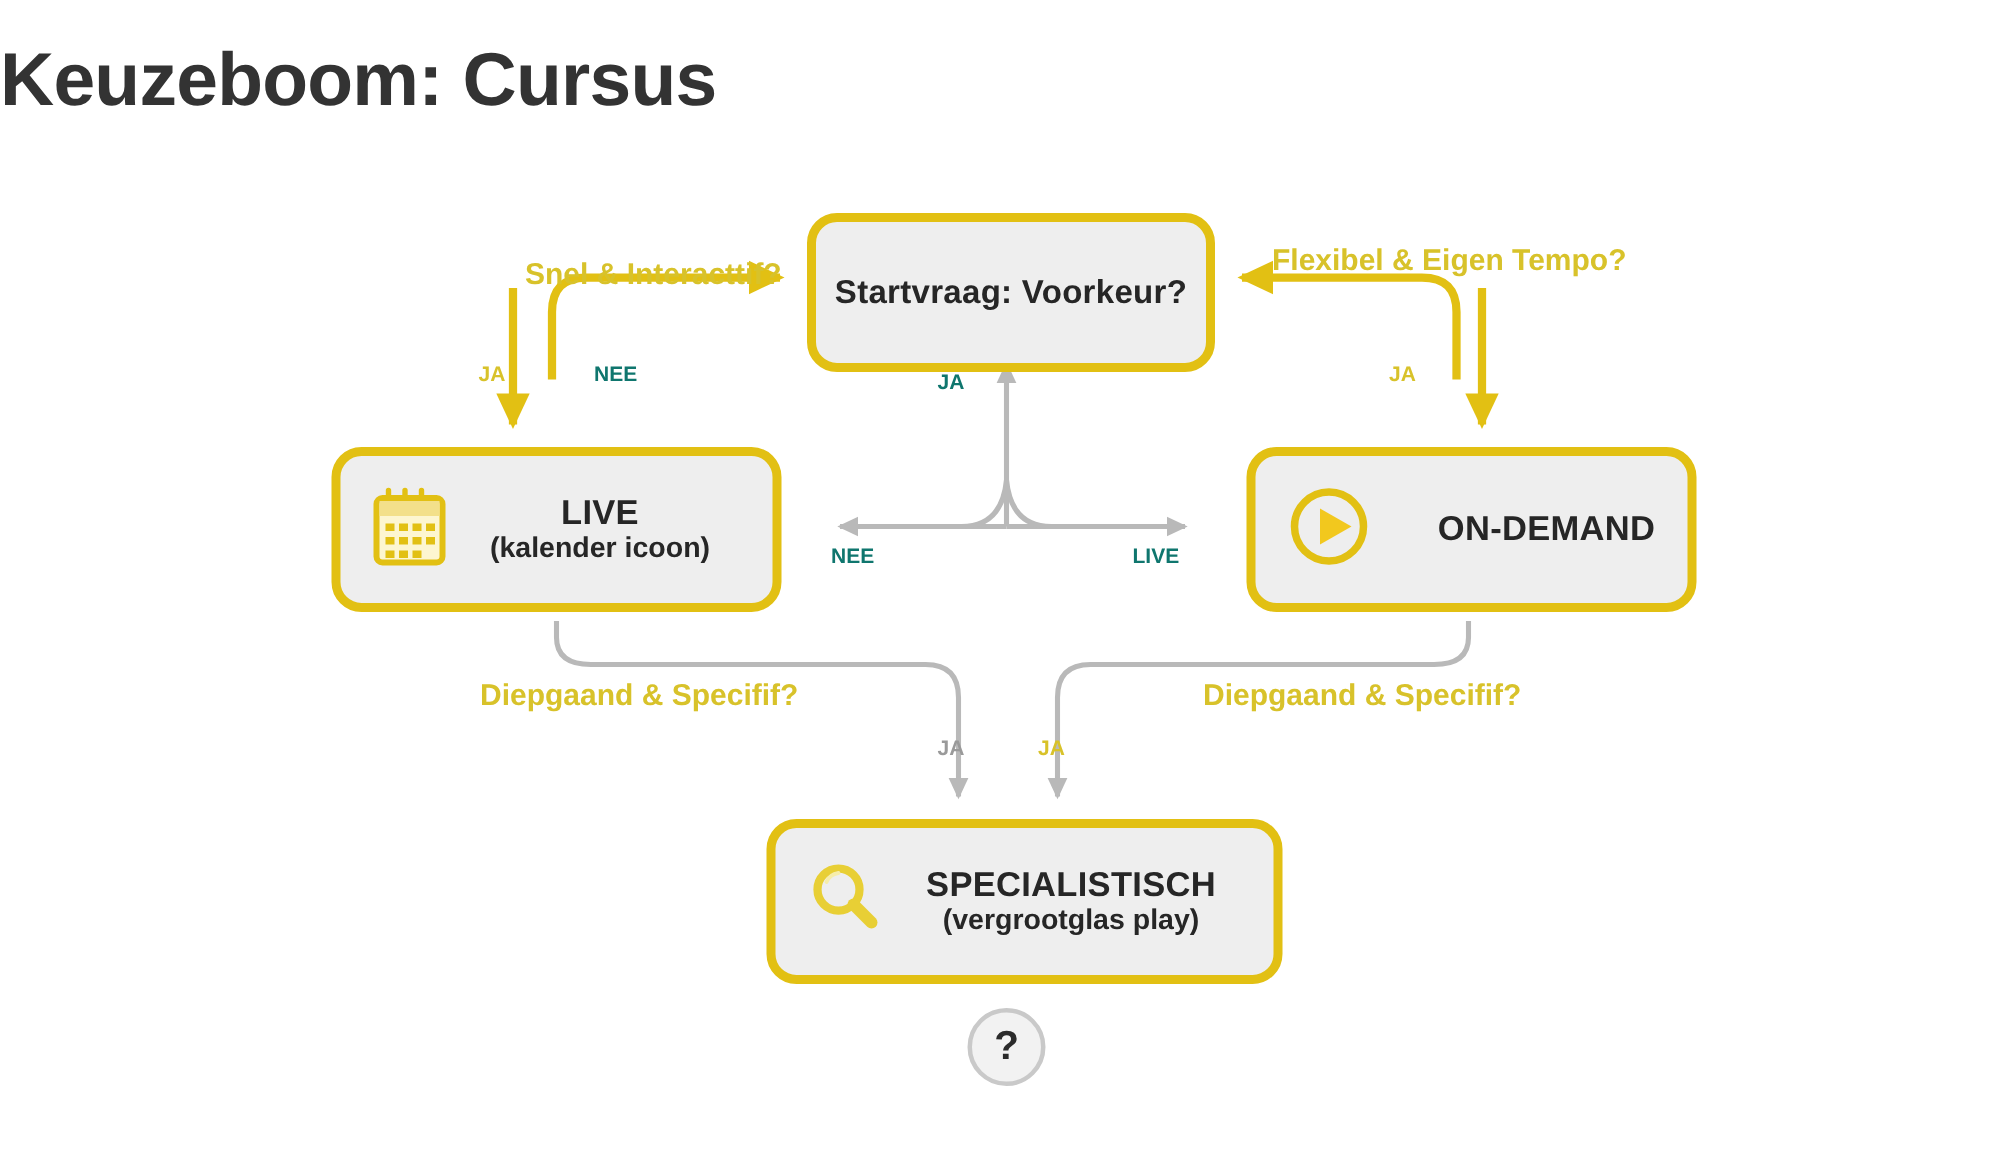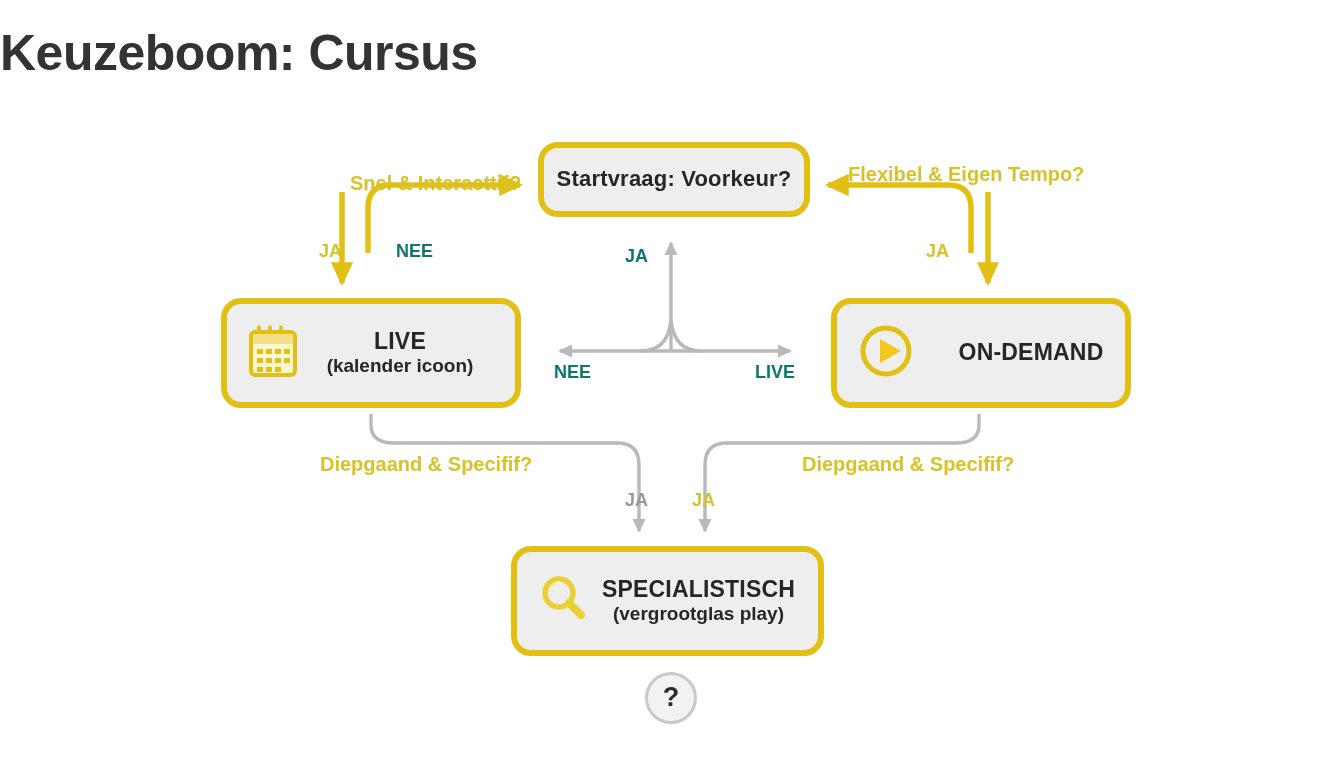--- a/index.html
+++ b/index.html
@@ -77,21 +77,21 @@
     font-size: 19px;
     font-weight: bold;
     color: #262626;
     display: block;
   }
 
   #node-start {
     left: 538px;
     top: 142px;
     width: 272px;
-    height: 75px;
+    height: 106px;
     justify-content: center;
   }
   #node-start .node-title { font-size: 22px; }
 
   #node-live {
     left: 221px;
     top: 298px;
     width: 300px;
     height: 110px;
     padding-left: 20px;
@@ -102,40 +102,40 @@
     top: 298px;
     width: 300px;
     height: 110px;
     padding-left: 20px;
     padding-right: 14px;
     gap: 36px;
   }
   #node-spec {
     left: 511px;
     top: 546px;
-    width: 313px;
+    width: 344px;
     height: 110px;
     padding-left: 18px;
     padding-right: 14px;
   }
 
   
   .edge-label {
     position: absolute;
     font-weight: bold;
     white-space: nowrap;
     z-index: 6;
     font-family: "Liberation Sans", sans-serif;
   }
   .lbl-gold  { color: #d8c22a; }
   .lbl-gray  { color: #0f766e; }
   .lbl-gray-d{ color: #9a9a9a; }
 
   .q-big  { font-size: 20px; }
-  .q-small{ font-size: 18px; }
+  .q-small{ font-size: 14px; }
 
   
   #q-circle {
     position: absolute;
     left: 645px;
     top: 672px;
     width: 52px;
     height: 52px;
     box-sizing: border-box;
     border: 3px solid #c9c9c9;

